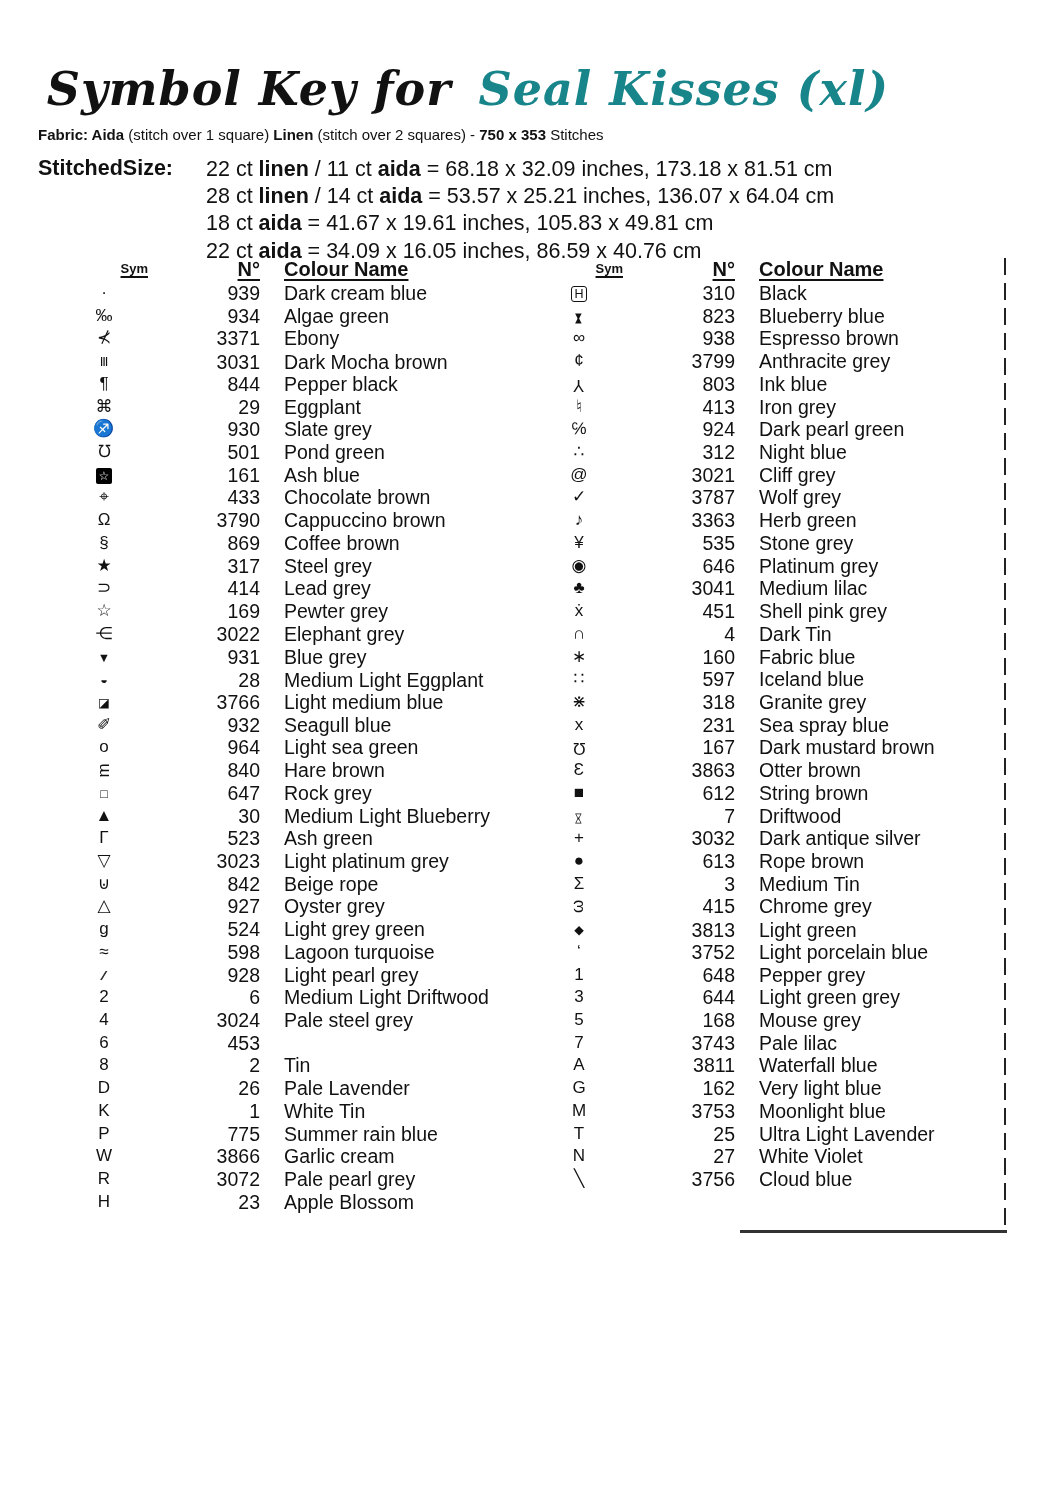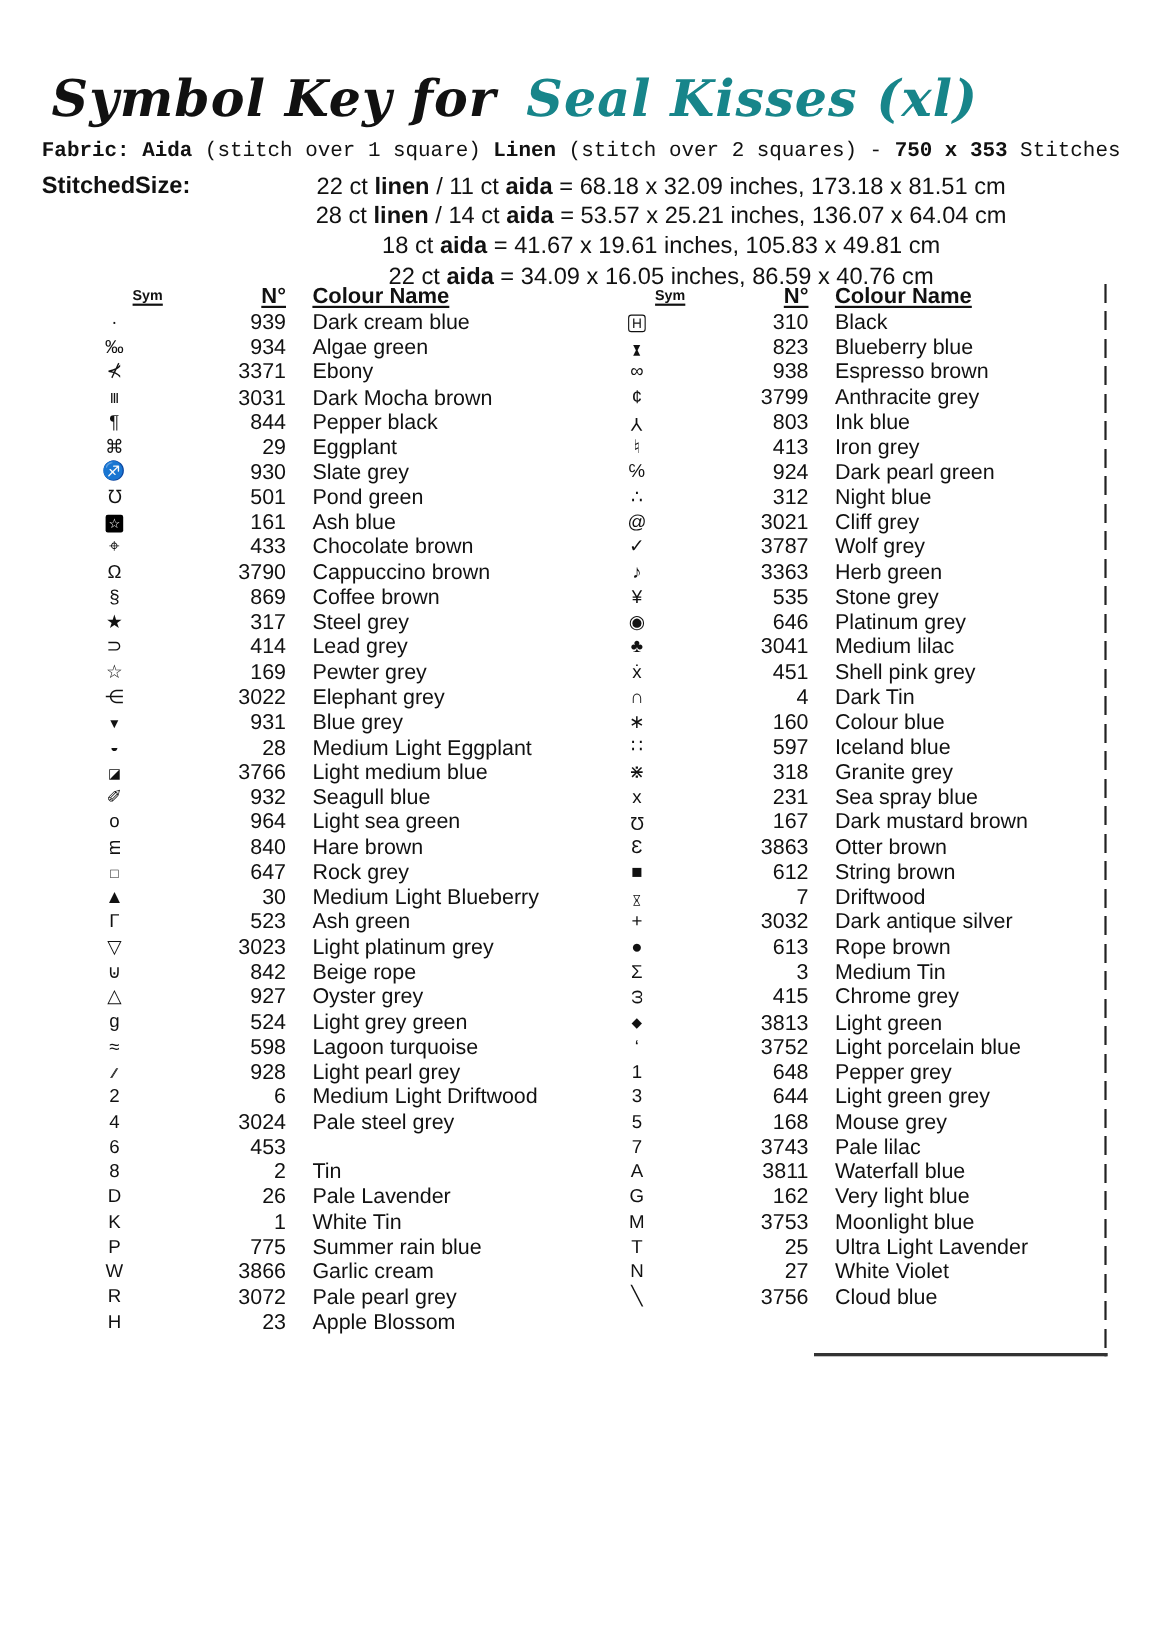--- a/index.html
+++ b/index.html
@@ -3,24 +3,24 @@
 <meta charset="utf-8">
 <style>
   html,body{margin:0;padding:0;background:#fff;}
   body{width:1060px;height:1500px;position:relative;font-family:"Liberation Sans",sans-serif;color:#111;overflow:hidden;}
 
   .title{position:absolute;top:62px;left:0;width:936px;text-align:center;
          font-family:"DejaVu Serif",serif;font-style:italic;font-weight:bold;
          font-size:46px;letter-spacing:1px;white-space:nowrap;}
   .title .accent{padding-left:10px;}
 
-  .fabric{position:absolute;top:126px;left:38px;font-size:19px;white-space:nowrap;font-family:Liberation Mono, monospace;}
+  .fabric{position:absolute;top:126px;left:38px;font-size:15px;white-space:nowrap;}
   .sizes{position:absolute;top:156px;left:38px;display:flex;align-items:flex-start;}
   .sizes .label{font-weight:bold;font-size:21.5px;width:168px;flex:0 0 auto;}
-  .size-lines{width:790px;text-align:center;font-size:21.5px;line-height:27.2px;}
+  .size-lines{width:790px;text-align:left;font-size:21.5px;line-height:27.2px;}
   .size-lines div{white-space:nowrap;}
 
   .key-table{position:absolute;top:255px;}
   #left-table{left:60px;}
   #right-table{left:535px;}
   .trow{display:grid;grid-template-columns:88px 112px 300px;height:22.72px;line-height:22.72px;align-items:center;}
   .thead{height:27px;line-height:24px;font-weight:bold;}
   .thead span{text-decoration:underline;text-decoration-thickness:2px;text-underline-offset:3px;}
   .cell-sym{text-align:center;font-size:17px;}
   .cell-no{text-align:right;font-size:19.5px;font-variant-numeric:tabular-nums;}
@@ -358,21 +358,21 @@
         <span class="cell-name">Shell pink grey</span>
       </div>
       <div class="trow">
         <span class="cell-sym"><span>∩</span></span>
         <span class="cell-no">4</span>
         <span class="cell-name">Dark Tin</span>
       </div>
       <div class="trow">
         <span class="cell-sym"><span>∗</span></span>
         <span class="cell-no">160</span>
-        <span class="cell-name">Colour blue</span>
+        <span class="cell-name">Fabric blue</span>
       </div>
       <div class="trow">
         <span class="cell-sym"><span>∷</span></span>
         <span class="cell-no">597</span>
         <span class="cell-name">Iceland blue</span>
       </div>
       <div class="trow">
         <span class="cell-sym"><span>⋇</span></span>
         <span class="cell-no">318</span>
         <span class="cell-name">Granite grey</span>

